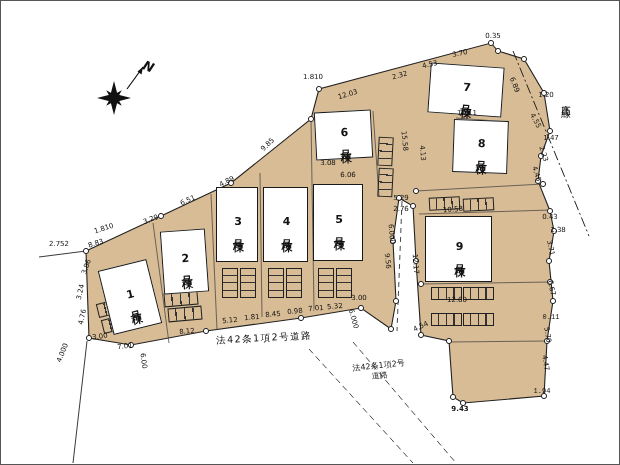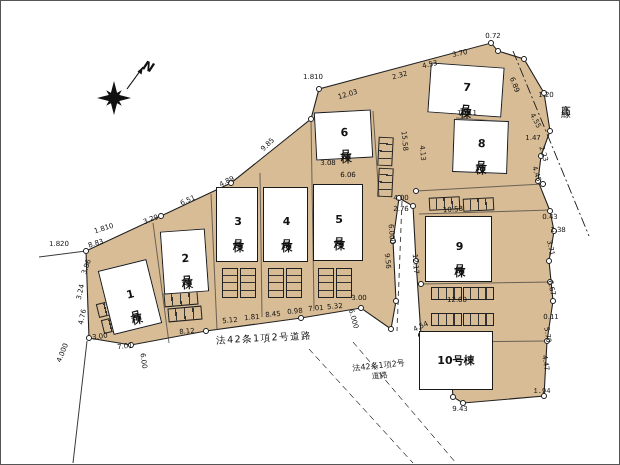--- a/index.html
+++ b/index.html
@@ -151,72 +151,71 @@
       <div class="car" style="left: 462px; top: 312px; width: 31px; height: 13px; transform: rotate(0deg); background: linear-gradient(90deg, transparent 0px, transparent 20%, rgb(51, 51, 51) 20%, rgb(51, 51, 51) 24%, transparent 24%, transparent 47%, rgb(51, 51, 51) 47%, rgb(51, 51, 51) 51%, transparent 51%, transparent 74%, rgb(51, 51, 51) 74%, rgb(51, 51, 51) 78%, transparent 78%);"></div>
       <div class="building vert" style="left: 104px; top: 263px; width: 50px; height: 66px; background: rgb(255, 255, 255); transform: rotate(-14deg);">1号棟</div>
       <div class="building vert" style="left: 161px; top: 229px; width: 45px; height: 63px; background: rgb(255, 255, 255); transform: rotate(-4deg);">2号棟</div>
       <div class="building vert" style="left: 215px; top: 186px; width: 42px; height: 75px; background: rgb(255, 255, 255);">3号棟</div>
       <div class="building vert" style="left: 262px; top: 186px; width: 45px; height: 75px; background: rgb(255, 255, 255);">4号棟</div>
       <div class="building vert" style="left: 312px; top: 183px; width: 50px; height: 77px; background: rgb(255, 255, 255);">5号棟</div>
       <div class="building vert" style="left: 314px; top: 110px; width: 57px; height: 48px; background: rgb(255, 255, 255); transform: rotate(-3deg);">6号棟</div>
       <div class="building vert" style="left: 428px; top: 64px; width: 74px; height: 50px; background: rgb(255, 255, 255); transform: rotate(4deg);">7号棟</div>
       <div class="building vert" style="left: 452px; top: 119px; width: 55px; height: 53px; background: rgb(255, 255, 255); transform: rotate(2deg);">8号棟</div>
       <div class="building vert" style="left: 424px; top: 215px; width: 67px; height: 66px; background: rgb(255, 255, 255);">9号棟</div>
-      <div class="building" style="left: 418px; top: 330px; width: 74px; height: 59px; background: rgb(255, 255, 255);">10号棟</div>
-      <span class="dim" style="left: 58px; top: 243px; transform: translate(-50%, -50%) rotate(0deg);">1.820</span>
+      <span class="dim" style="left: 58px; top: 243px; transform: translate(-50%, -50%) rotate(0deg);">2.752</span>
       <span class="dim" style="left: 103px; top: 228px; transform: translate(-50%, -50%) rotate(-18deg);">1.810</span>
       <span class="dim" style="left: 95px; top: 243px; transform: translate(-50%, -50%) rotate(-18deg);">8.83</span>
       <span class="dim" style="left: 86px; top: 266px; transform: translate(-50%, -50%) rotate(-70deg);">3.86</span>
       <span class="dim" style="left: 80px; top: 291px; transform: translate(-50%, -50%) rotate(-78deg);">3.24</span>
       <span class="dim" style="left: 82px; top: 316px; transform: translate(-50%, -50%) rotate(-78deg);">4.76</span>
       <span class="dim" style="left: 99px; top: 336px; transform: translate(-50%, -50%) rotate(-8deg);">3.00</span>
       <span class="dim" style="left: 124px; top: 346px; transform: translate(-50%, -50%) rotate(-6deg);">7.01</span>
       <span class="dim" style="left: 62px; top: 352px; transform: translate(-50%, -50%) rotate(-68deg);">4.000</span>
       <span class="dim" style="left: 142px; top: 360px; transform: translate(-50%, -50%) rotate(82deg);">6.00</span>
       <span class="dim" style="left: 150px; top: 219px; transform: translate(-50%, -50%) rotate(-22deg);">3.29</span>
       <span class="dim" style="left: 187px; top: 200px; transform: translate(-50%, -50%) rotate(-24deg);">6.51</span>
       <span class="dim" style="left: 226px; top: 181px; transform: translate(-50%, -50%) rotate(-27deg);">4.89</span>
       <span class="dim" style="left: 267px; top: 144px; transform: translate(-50%, -50%) rotate(-44deg);">9.85</span>
       <span class="dim" style="left: 312px; top: 76px; transform: translate(-50%, -50%) rotate(0deg);">1.810</span>
       <span class="dim" style="left: 347px; top: 94px; transform: translate(-50%, -50%) rotate(-17deg);">12.03</span>
       <span class="dim" style="left: 399px; top: 75px; transform: translate(-50%, -50%) rotate(-15deg);">2.32</span>
       <span class="dim" style="left: 429px; top: 64px; transform: translate(-50%, -50%) rotate(-13deg);">4.53</span>
       <span class="dim" style="left: 459px; top: 53px; transform: translate(-50%, -50%) rotate(-12deg);">3.70</span>
-      <span class="dim" style="left: 492px; top: 35px; transform: translate(-50%, -50%) rotate(0deg);">0.72</span>
+      <span class="dim" style="left: 492px; top: 35px; transform: translate(-50%, -50%) rotate(0deg);">0.35</span>
       <span class="dim" style="left: 513px; top: 84px; transform: translate(-50%, -50%) rotate(68deg);">6.89</span>
       <span class="dim" style="left: 545px; top: 94px; transform: translate(-50%, -50%) rotate(0deg);">1.20</span>
       <span class="dim" style="left: 466px; top: 112px; transform: translate(-50%, -50%) rotate(0deg);">10.11</span>
       <span class="dim" style="left: 534px; top: 120px; transform: translate(-50%, -50%) rotate(62deg);">4.55</span>
-      <span class="dim" style="left: 532px; top: 137px; transform: translate(-50%, -50%) rotate(0deg);">1.47</span>
+      <span class="dim" style="left: 550px; top: 137px; transform: translate(-50%, -50%) rotate(0deg);">1.47</span>
       <span class="dim" style="left: 542px; top: 153px; transform: translate(-50%, -50%) rotate(72deg);">2.23</span>
       <span class="dim" style="left: 535px; top: 173px; transform: translate(-50%, -50%) rotate(72deg);">4.45</span>
       <span class="dim" style="left: 403px; top: 140px; transform: translate(-50%, -50%) rotate(84deg);">15.58</span>
       <span class="dim" style="left: 421px; top: 152px; transform: translate(-50%, -50%) rotate(84deg);">4.13</span>
       <span class="dim" style="left: 327px; top: 162px; transform: translate(-50%, -50%) rotate(0deg);">3.08</span>
       <span class="dim" style="left: 347px; top: 174px; transform: translate(-50%, -50%) rotate(0deg);">6.06</span>
-      <span class="dim" style="left: 400px; top: 197px; transform: translate(-50%, -50%) rotate(0deg);">4.00</span>
+      <span class="dim" style="left: 400px; top: 197px; transform: translate(-50%, -50%) rotate(0deg);">5.29</span>
       <span class="dim" style="left: 400px; top: 208px; transform: translate(-50%, -50%) rotate(0deg);">2.76</span>
       <span class="dim" style="left: 452px; top: 209px; transform: translate(-50%, -50%) rotate(-4deg);">10.58</span>
       <span class="dim" style="left: 549px; top: 216px; transform: translate(-50%, -50%) rotate(0deg);">0.43</span>
       <span class="dim" style="left: 557px; top: 229px; transform: translate(-50%, -50%) rotate(0deg);">1.38</span>
       <span class="dim" style="left: 549px; top: 247px; transform: translate(-50%, -50%) rotate(78deg);">3.71</span>
       <span class="dim" style="left: 390px; top: 233px; transform: translate(-50%, -50%) rotate(84deg);">6.000</span>
       <span class="dim" style="left: 386px; top: 260px; transform: translate(-50%, -50%) rotate(84deg);">9.56</span>
       <span class="dim" style="left: 414px; top: 263px; transform: translate(-50%, -50%) rotate(86deg);">12.17</span>
       <span class="dim" style="left: 358px; top: 297px; transform: translate(-50%, -50%) rotate(0deg);">3.00</span>
       <span class="dim" style="left: 352px; top: 318px; transform: translate(-50%, -50%) rotate(74deg);">6.000</span>
       <span class="dim" style="left: 334px; top: 306px; transform: translate(-50%, -50%) rotate(-5deg);">5.32</span>
       <span class="dim" style="left: 186px; top: 331px; transform: translate(-50%, -50%) rotate(-6deg);">8.12</span>
       <span class="dim" style="left: 229px; top: 320px; transform: translate(-50%, -50%) rotate(-6deg);">5.12</span>
       <span class="dim" style="left: 251px; top: 317px; transform: translate(-50%, -50%) rotate(-6deg);">1.81</span>
       <span class="dim" style="left: 272px; top: 314px; transform: translate(-50%, -50%) rotate(-6deg);">8.45</span>
       <span class="dim" style="left: 294px; top: 311px; transform: translate(-50%, -50%) rotate(-6deg);">0.98</span>
       <span class="dim" style="left: 315px; top: 308px; transform: translate(-50%, -50%) rotate(-6deg);">7.01</span>
       <span class="dim" style="left: 550px; top: 287px; transform: translate(-50%, -50%) rotate(78deg);">6.67</span>
       <span class="dim" style="left: 456px; top: 299px; transform: translate(-50%, -50%) rotate(0deg);">12.60</span>
-      <span class="dim" style="left: 550px; top: 316px; transform: translate(-50%, -50%) rotate(0deg);">0.11</span>
+      <span class="dim" style="left: 550px; top: 316px; transform: translate(-50%, -50%) rotate(0deg); font-family: Liberation Mono, monospace;">0.11</span>
       <span class="dim" style="left: 546px; top: 334px; transform: translate(-50%, -50%) rotate(80deg);">5.70</span>
       <span class="dim" style="left: 544px; top: 362px; transform: translate(-50%, -50%) rotate(80deg);">4.47</span>
       <span class="dim" style="left: 541px; top: 390px; transform: translate(-50%, -50%) rotate(0deg); font-family: Liberation Mono, monospace;">1.94</span>
-      <span class="dim" style="left: 459px; top: 408px; transform: translate(-50%, -50%) rotate(0deg);">9.43</span>
+      <span class="dim" style="left: 459px; top: 408px; transform: translate(-50%, -50%) rotate(0deg); font-weight: bold;">9.43</span>
       <span class="dim" style="left: 420px; top: 326px; transform: translate(-50%, -50%) rotate(-25deg);">4.54</span>
     </div>
 </div>
 
 </body></html>

